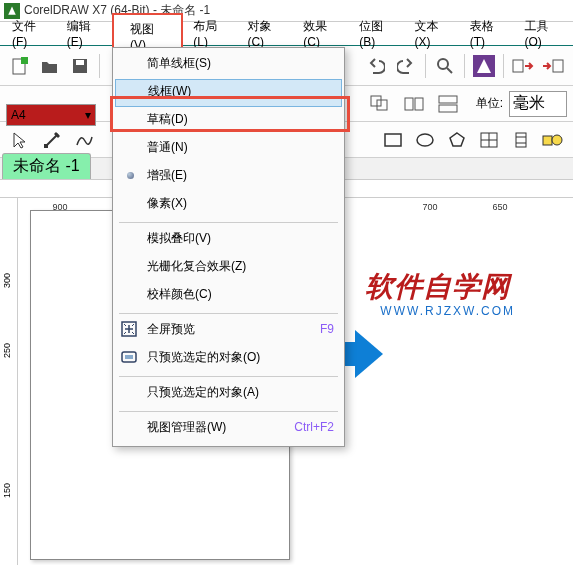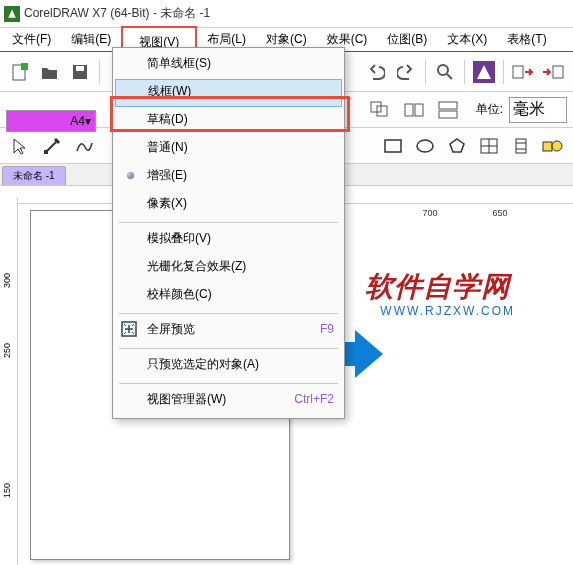--- a/index.html
+++ b/index.html
@@ -1,40 +1,40 @@
 <!DOCTYPE html>
 <html><head>
 <meta charset="utf-8">
 <style>
 * { box-sizing: border-box; margin: 0; padding: 0; font-family: "Microsoft YaHei", sans-serif; }
 body { width: 573px; height: 565px; background: #fff; overflow: hidden; position: relative; font-size: 12px; }
 
-.title-bar { height: 28px; background: #fff; display: flex; align-items: center; padding: 4px 4px; border-bottom: 1px solid #ccc; }
+.title-bar { height: 22px; background: #fff; display: flex; align-items: center; padding: 4px 4px; border-bottom: 1px solid #ccc; }
 .app-icon { width: 16px; height: 16px; background: #2a7a2a; display: inline-flex; align-items: center; justify-content: center; margin-right: 4px; }
 .app-icon svg { width: 12px; height: 12px; }
 .title-text { font-size: 12px; color: #333; }
 
 .menu-bar { height: 24px; display: flex; align-items: center; padding: 0 2px; background: #fff; border-bottom: 1px solid #0f766e; }
 .menu-item { padding: 3px 10px; font-size: 12px; cursor: default; }
 .menu-item.highlighted { border: 2px solid #e74c3c; padding: 6px 16px; margin-top: -3px; margin-bottom: -8px; background: #fff; position: relative; z-index: 5; }
 
 .toolbar1 { height: 40px; display: flex; align-items: center; background: #fdfdfd; border-bottom: 1px solid #d0d0d0; padding: 0 6px; gap: 2px; }
 .tb-btn { width: 28px; height: 28px; display: flex; align-items: center; justify-content: center; }
 .tb-sep { width: 1px; height: 24px; background: #ccc; margin: 0 3px; }
 
 .toolbar2 { height: 36px; display: flex; align-items: center; background: #fdfdfd; border-bottom: 1px solid #d0d0d0; padding: 0 6px; gap: 6px; }
-.paper-select { height: 22px; width: 90px; border: 1px solid #999; background: #d946ef; padding: 0 4px; font-size: 12px; display: flex; align-items: center; justify-content: flex-end; margin-top: 23px; }
+.paper-select { height: 22px; width: 90px; border: 1px solid #999; background: #b91c1c; padding: 0 4px; font-size: 12px; display: flex; align-items: center; justify-content: space-between; margin-top: 23px; }
 .shape-btn { width: 28px; height: 26px; display: flex; align-items: center; justify-content: center; }
 .unit-label { font-size: 12px; margin-left: 8px; }
 .unit-select { height: 20px; width: 58px; border: 1px solid #999; background: #fff; padding: 12px 3px; font-size: 16px; display: flex; align-items: center; }
 
 .toolbar3 { height: 36px; display: flex; align-items: center; background: #fdfdfd; border-bottom: 1px solid #d0d0d0; padding: 0 6px; gap: 4px; }
 
 .tab-bar { height: 22px; background: #f1f1f1; border-bottom: 1px solid #ccc; display: flex; align-items: flex-end; padding-left: 2px; }
-.doc-tab { background: #c4b5fd; border: 1px solid #aaa; border-bottom: none; padding: 2px 10px; font-size: 10px; border-radius: 3px 3px 0 0; }
+.doc-tab { background: #86efac; border: 1px solid #aaa; border-bottom: none; padding: 2px 10px; font-size: 16px; border-radius: 3px 3px 0 0; }
 
 .ruler-h { height: 18px; background: #fff; border-bottom: 1px solid #ccc; position: relative; font-size: 9px; color: #333; }
 .ruler-h .num { position: absolute; top: 22px; transform: translateX(-50%); }
 .ruler-v { position: absolute; left: 0; top: 198px; width: 18px; bottom: 0; background: #fff; border-right: 1px solid #ccc; font-size: 9px; }
 .ruler-v .num { position: absolute; left: 2px; transform: rotate(-90deg); transform-origin: left top; }
 
 .page { position: absolute; left: 30px; top: 210px; width: 260px; height: 350px; background: #fff; border: 1px solid #888; box-shadow: 2px 2px 4px rgba(0,0,0,0.2); }
 
 .dropdown { position: absolute; left: 112px; top: 47px; width: 233px; background: #fafafa; border: 1px solid #999; box-shadow: 3px 3px 8px rgba(0,0,0,0.25); z-index: 100; padding: 3px 0; }
 .dd-item { display: flex; align-items: center; height: 28px; padding: 0 10px 4px 34px; font-size: 12px; position: relative; cursor: default; }
@@ -67,20 +67,21 @@
 <div class="menu-bar">
   <div class="menu-item">文件(F)</div>
   <div class="menu-item">编辑(E)</div>
   <div class="menu-item highlighted">视图(V)</div>
   <div class="menu-item">布局(L)</div>
   <div class="menu-item">对象(C)</div>
   <div class="menu-item">效果(C)</div>
   <div class="menu-item">位图(B)</div>
   <div class="menu-item">文本(X)</div>
   <div class="menu-item">表格(T)</div>
+  <div class="menu-item">工具(O)</div>
 </div>
 
 <div class="toolbar1">
   <div class="tb-btn">
       <svg width="20" height="20">
         <rect x="3" y="3" width="12" height="15" fill="#fff" stroke="#555"></rect>
         <rect x="11" y="1" width="7" height="7" fill="#3a3"></rect>
       </svg>
     </div>
   <div class="tb-btn">
@@ -284,20 +285,29 @@
     <span class="icon-slot">
         <svg width="18" height="18">
           <rect x="2" y="2" width="14" height="14" fill="none" stroke="#346" stroke-width="1.5"></rect>
           <path d="M9 5v8M5 9h8" stroke="#346" stroke-width="1.5"></path>
           <path d="M6 6l-2-2M12 6l2-2M6 12l-2 2M12 12l2 2" stroke="#346"></path>
         </svg>
       </span>
     <span>全屏预览</span>
     <span class="shortcut">F9</span>
   </div>
+  <div class="dd-item">
+    <span class="icon-slot">
+        <svg width="18" height="18">
+          <rect x="2" y="4" width="14" height="10" rx="2" fill="none" stroke="#346" stroke-width="1.5"></rect>
+          <rect x="5" y="7" width="8" height="4" fill="#8ac"></rect>
+        </svg>
+      </span>
+    <span>只预览选定的对象(O)</span>
+  </div>
   <div class="dd-sep"></div>
   <div class="dd-item">
       <span>只预览选定的对象(A)</span>
     </div>
   <div class="dd-sep"></div>
   <div class="dd-item">
     <span>视图管理器(W)</span>
     <span class="shortcut">Ctrl+F2</span>
   </div>
 </div>

